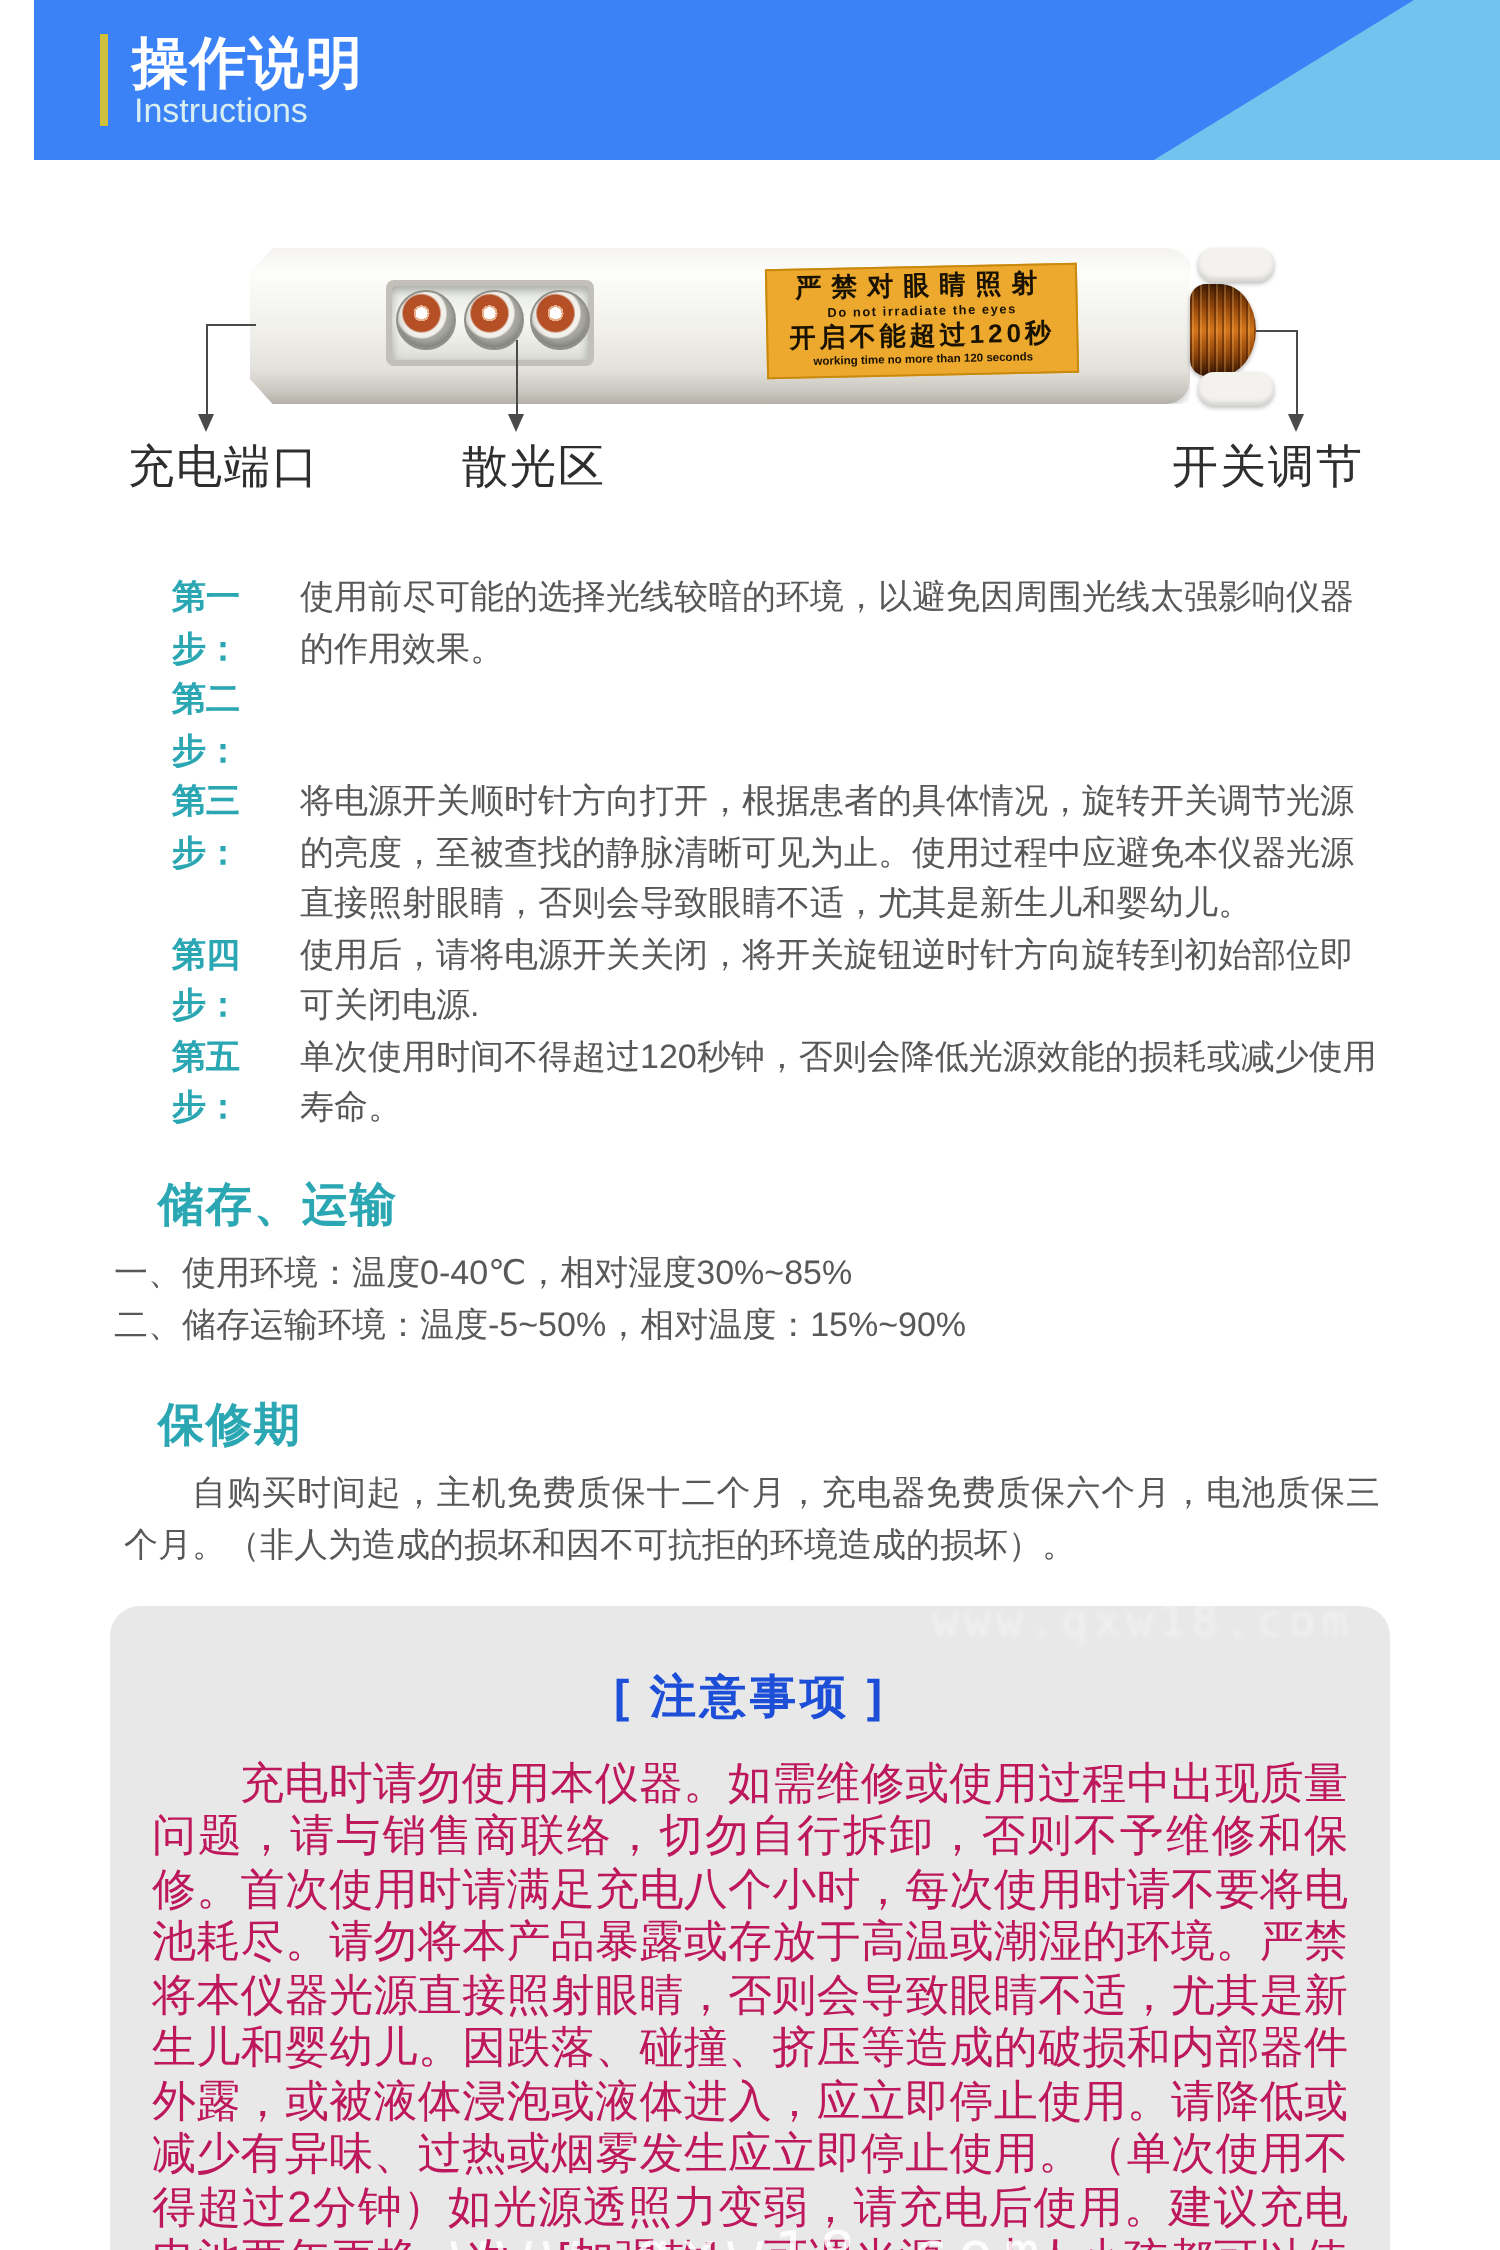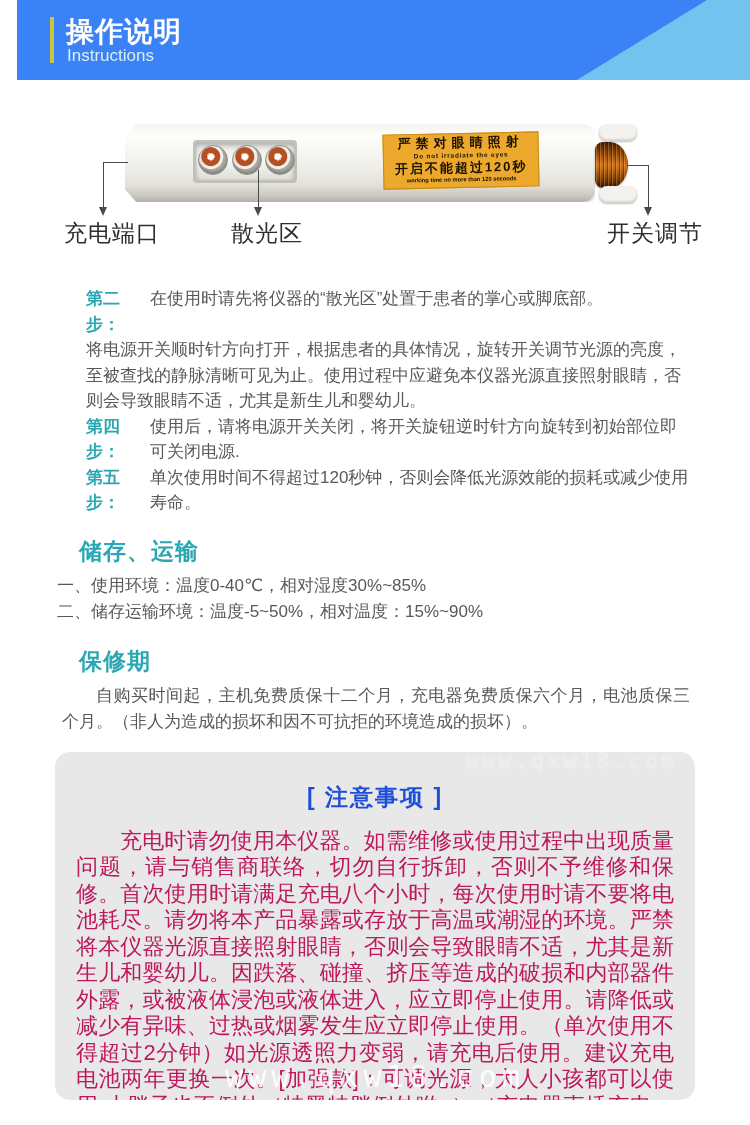--- a/index.html
+++ b/index.html
@@ -111,29 +111,33 @@
     <div class="arrow-down" style="left:99px;top:127px;"></div>
     <div class="callout-label" style="left:64px;">充电端口</div>
 
     <div class="cl" style="left:258px;top:90px;width:1px;height:37px;"></div>
     <div class="arrow-down" style="left:254px;top:127px;"></div>
     <div class="callout-label" style="left:231px;">散光区</div>
 
     <div class="cl" style="left:628px;top:85px;width:21px;height:1px;"></div>
     <div class="cl" style="left:648px;top:85px;width:1px;height:42px;"></div>
     <div class="arrow-down" style="left:644px;top:127px;"></div>
-    <div class="callout-label" style="left:607px;">开关调节</div>
+    <div class="callout-label" style="left:586px;">开关调节</div>
   </section>
 
   <section class="steps">
     <div class="step">
-      <span class="step-label">第二步：</span>
-      <span class="step-text">在使用时请先将仪器的“散光区”处置于患者的掌心或脚底部。</span>
+      <span class="step-label">第一步：</span>
+      <span class="step-text">使用前尽可能的选择光线较暗的环境，以避免因周围光线太强影响仪器的作用效果。</span>
     </div>
     <div class="step">
+      <span class="step-label">第二步：</span>
+    </div>
+    <div class="step">
+      <span class="step-label">第三步：</span>
       <span class="step-text">将电源开关顺时针方向打开，根据患者的具体情况，旋转开关调节光源的亮度，至被查找的静脉清晰可见为止。使用过程中应避免本仪器光源直接照射眼睛，否则会导致眼睛不适，尤其是新生儿和婴幼儿。</span>
     </div>
     <div class="step">
       <span class="step-label">第四步：</span>
       <span class="step-text">使用后，请将电源开关关闭，将开关旋钮逆时针方向旋转到初始部位即可关闭电源.</span>
     </div>
     <div class="step">
       <span class="step-label">第五步：</span>
       <span class="step-text">单次使用时间不得超过120秒钟，否则会降低光源效能的损耗或减少使用寿命。</span>
     </div>

